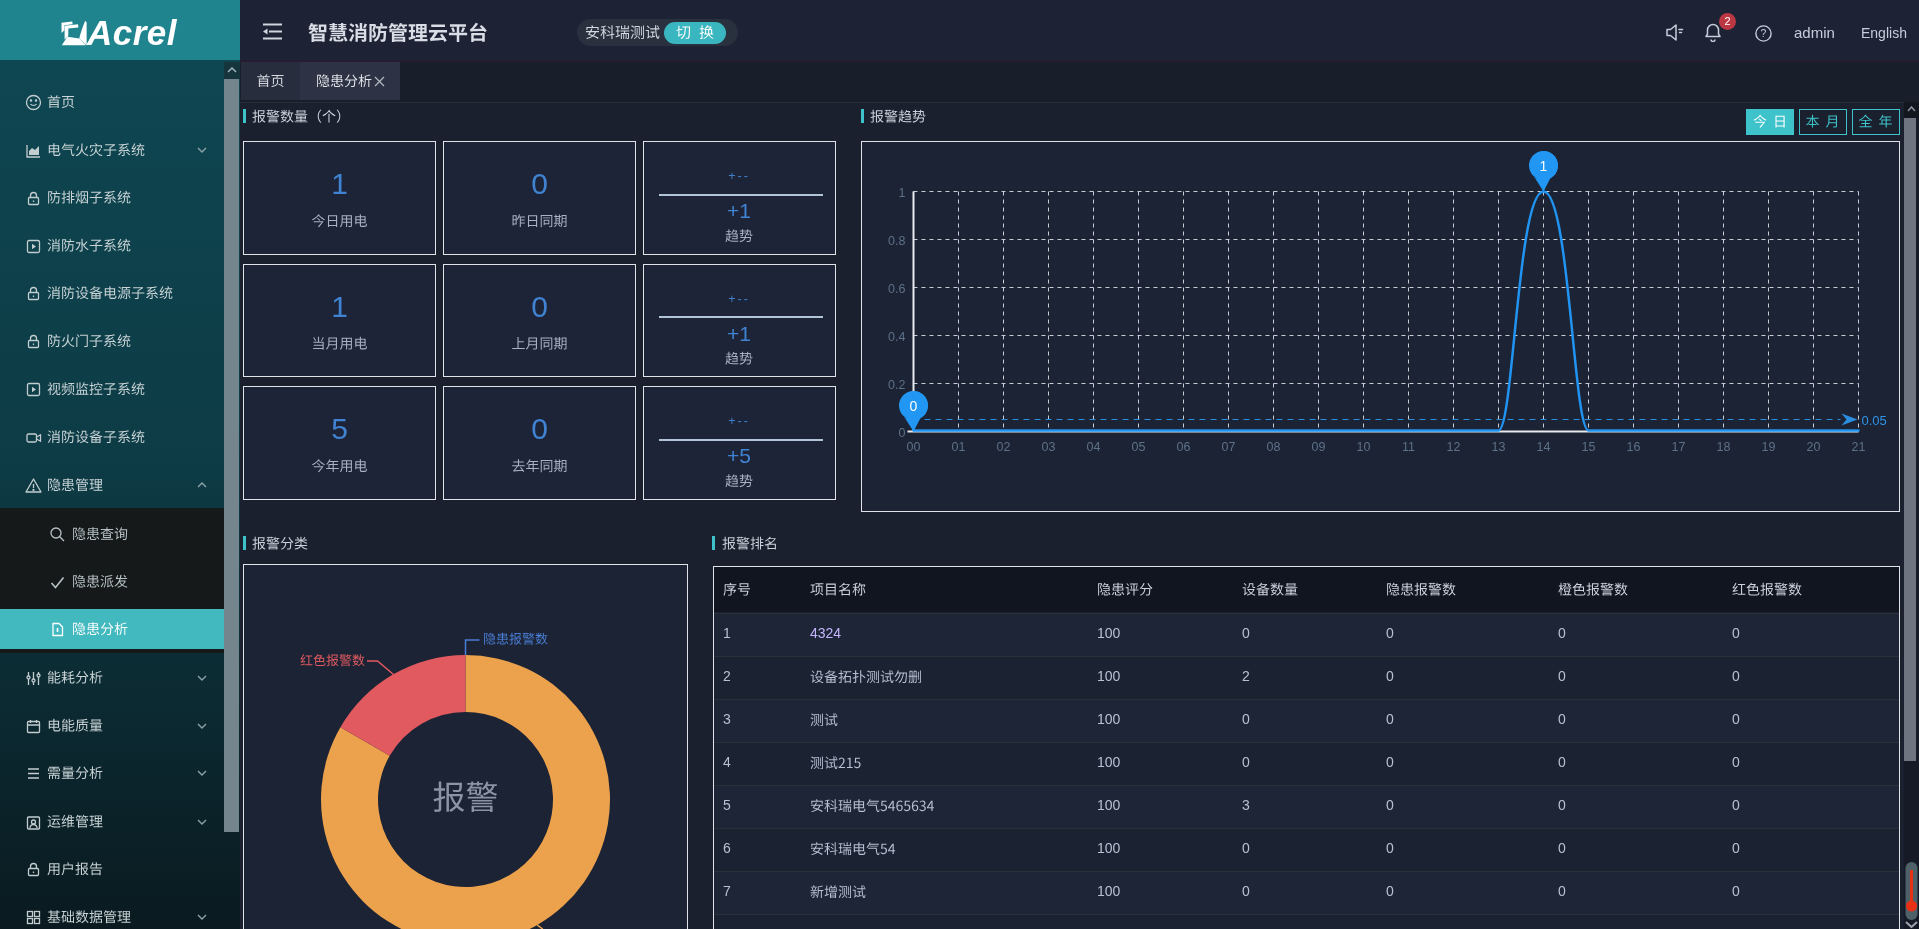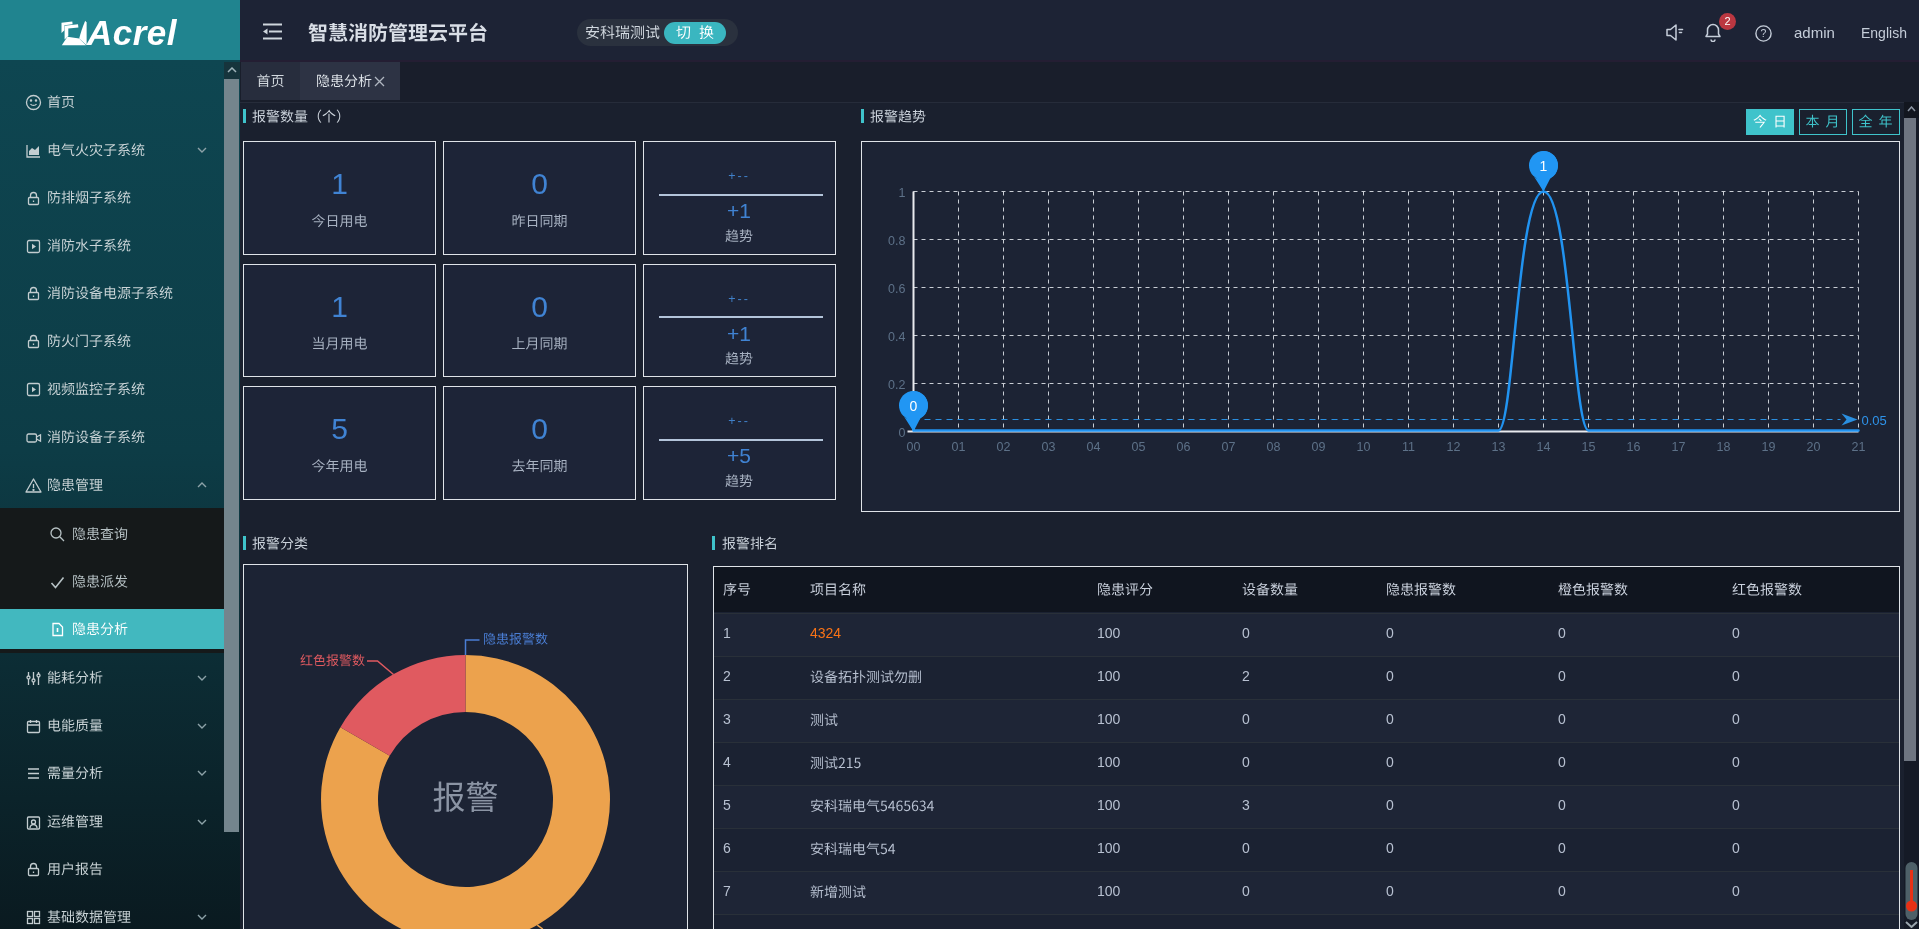--- a/index.html
+++ b/index.html
@@ -272,21 +272,21 @@
       <path d="M221.5 90.0 A144.5 144.5 0 0 0 96.4 162.2 L145.7 190.8 A87.5 87.5 0 0 1 221.5 147.0 z" fill="#e05a60"></path>
       <path d="M221.5 90 V75 H235.5" stroke="#4a7ed4" stroke-width="1.5" fill="none"></path>
       <path d="M123 96 L133.5 96 L149.5 109.5" stroke="#e05a60" stroke-width="1.5" fill="none"></path>
       <path d="M293.3 360.2 L298.8 364" stroke="#eca24d" stroke-width="1.5" fill="none"></path>
     </svg>
     <div style="position:absolute;left:712.5px;top:566px;width:1187.5px;height:364px;background:#1b2232;border:1px solid #dfe3e8;box-sizing:border-box;border-bottom:none"></div>
     <div style="position:absolute;left:713.5px;top:567px;width:1185.5px;height:45px;background:#10151f"></div>
     <div style="position:absolute;left:713.5px;top:613.5px;width:1185.5px;height:42px;background:#1e2536"></div>
     <div style="position:absolute;left:713.5px;top:612.5px;width:1185.5px;height:1px;background:#293039"></div>
     <div style="position:absolute;left:723px;top:625px;width:180px;height:18px;font-size:14px;color:#b8c1d1">1</div>
-    <div style="position:absolute;left:810px;top:625px;width:180px;height:18px;font-size:14px;color:#f97316">4324</div>
+    <div style="position:absolute;left:810px;top:625px;width:180px;height:18px;font-size:14px;color:#c4b5fd">4324</div>
     <div style="position:absolute;left:1097px;top:625px;width:180px;height:18px;font-size:14px;color:#b8c1d1">100</div>
     <div style="position:absolute;left:1242px;top:625px;width:180px;height:18px;font-size:14px;color:#b8c1d1">0</div>
     <div style="position:absolute;left:1386px;top:625px;width:180px;height:18px;font-size:14px;color:#b8c1d1">0</div>
     <div style="position:absolute;left:1558px;top:625px;width:180px;height:18px;font-size:14px;color:#b8c1d1">0</div>
     <div style="position:absolute;left:1732px;top:625px;width:180px;height:18px;font-size:14px;color:#b8c1d1">0</div>
     <div style="position:absolute;left:713.5px;top:655.5px;width:1185.5px;height:1px;background:#293039"></div>
     <div style="position:absolute;left:723px;top:668px;width:180px;height:18px;font-size:14px;color:#b8c1d1">2</div>
     <div style="position:absolute;left:1097px;top:668px;width:180px;height:18px;font-size:14px;color:#b8c1d1">100</div>
     <div style="position:absolute;left:1242px;top:668px;width:180px;height:18px;font-size:14px;color:#b8c1d1">2</div>
     <div style="position:absolute;left:1386px;top:668px;width:180px;height:18px;font-size:14px;color:#b8c1d1">0</div>

